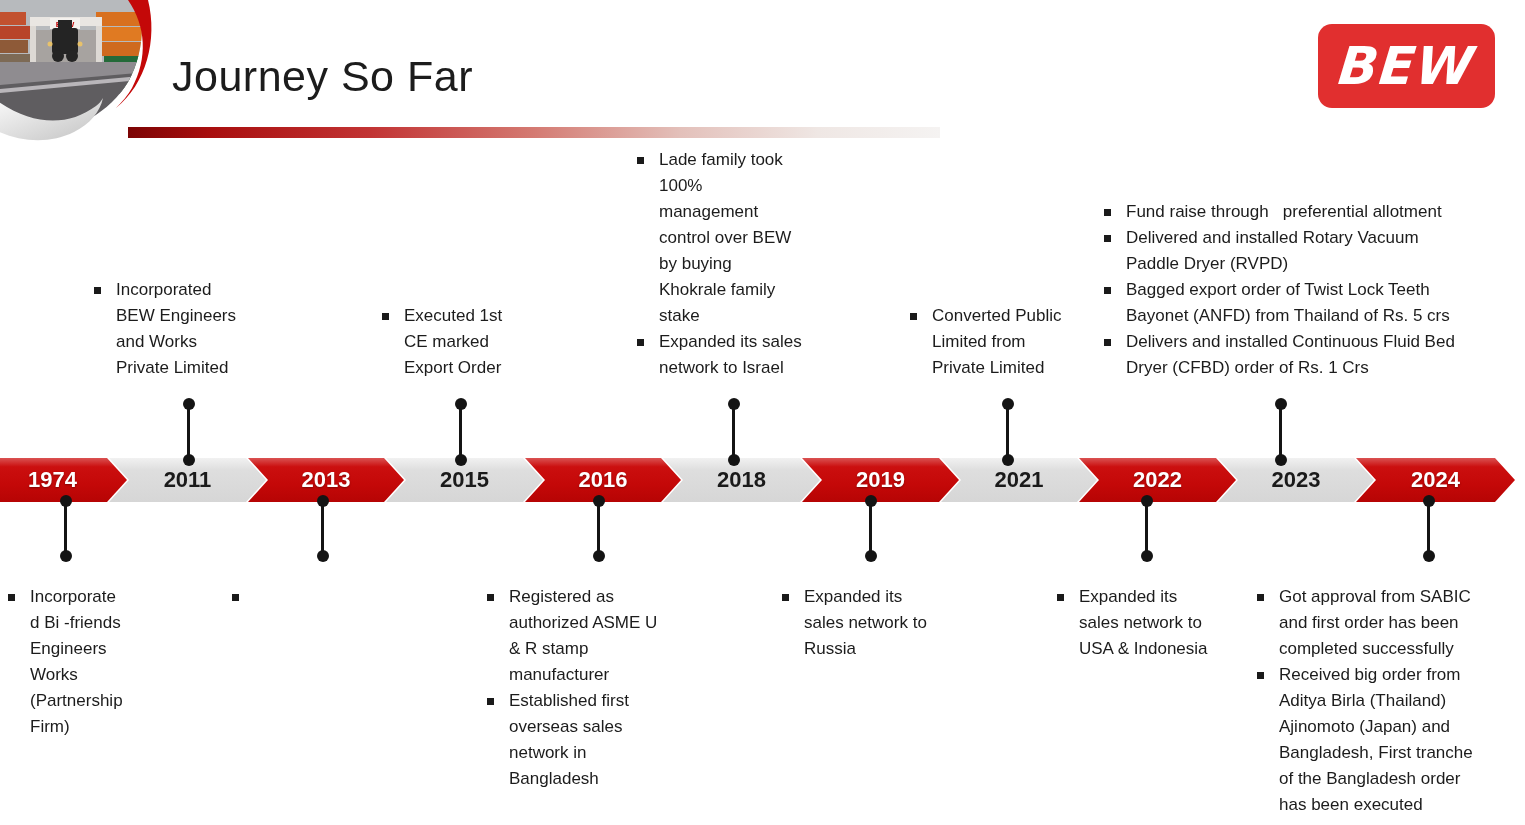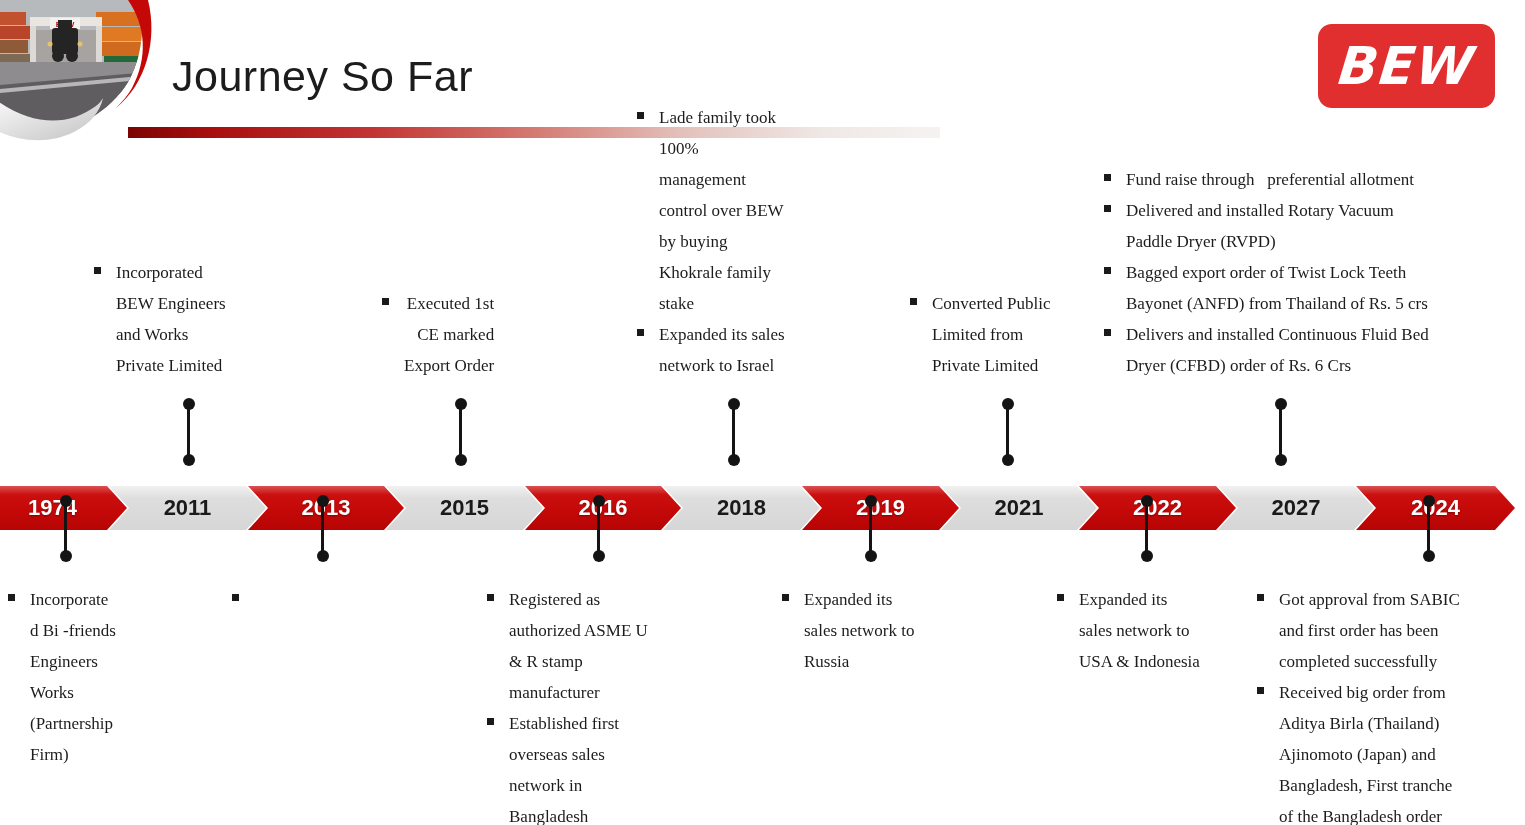--- a/index.html
+++ b/index.html
@@ -20,21 +20,21 @@
   .logo{
     position:absolute;left:1318px;top:24px;width:177px;height:84px;border-radius:14px;
     background:#e12f2f;display:flex;align-items:center;justify-content:center;
   }
   .logo span{
     color:#fff;font-family:"DejaVu Sans","Liberation Sans",sans-serif;
     font-weight:800;font-style:italic;font-size:52px;letter-spacing:1px;
     transform:skewX(-6deg);line-height:1;
   }
   
-  .timeline{position:absolute;left:0;top:458px;width:1525px;height:44px;margin-top:28px;}
+  .timeline{position:absolute;left:0;top:458px;width:1525px;height:44px;}
   .seg{
     position:absolute;top:0;height:44px;display:flex;align-items:center;justify-content:center;
     font-weight:700;font-size:22px;
     clip-path:polygon(0 0,calc(100% - 20px) 0,100% 50%,calc(100% - 20px) 100%,0 100%,20px 50%);
     padding:0;box-sizing:border-box;
   }
   .seg.first{clip-path:polygon(0 0,calc(100% - 20px) 0,100% 50%,calc(100% - 20px) 100%,0 100%);}
   .seg.red{
     background:linear-gradient(180deg,#da5252 0%,#cb0f0f 20%,#c40808 60%,#b60404 100%);
     color:#ffffff;text-shadow:0 1px 2px rgba(0,0,0,.35);
@@ -48,21 +48,21 @@
   .conn{position:absolute;width:3px;background:#141414;}
   .conn.up{top:403px;height:58px;}
   .conn.down{top:500px;height:57px;}
   .conn::before,.conn::after{
     content:"";position:absolute;left:50%;transform:translateX(-50%);
     width:12px;height:12px;border-radius:50%;background:#141414;
   }
   .conn::before{top:-5px;}
   .conn::after{bottom:-5px;}
   
-  .callout{position:absolute;margin:0;padding:0;list-style:none;font-size:17px;line-height:31px;color:#1c1c1c;font-family:Liberation Serif, serif;}
+  .callout{position:absolute;margin:0;padding:0;list-style:none;font-size:17px;line-height:26px;color:#1c1c1c;}
   .callout li{display:flex;align-items:flex-start;}
   .callout .marker{flex:0 0 24px;position:relative;height:26px;}
   .callout .marker::before{
     content:"";position:absolute;left:2px;top:10px;width:7px;height:7px;background:#1a1a1a;
   }
   .callout .bl{white-space:pre-wrap;}
 </style>
 </head>
 <body>
 
@@ -140,21 +140,21 @@
     <div class="seg red" style="left:802px;width:157px;">
         <span class="yr">2019</span>
       </div>
     <div class="seg gray" style="left:941px;width:156px;">
         <span class="yr">2021</span>
       </div>
     <div class="seg red" style="left:1079px;width:157px;">
         <span class="yr">2022</span>
       </div>
     <div class="seg gray" style="left:1218px;width:156px;">
-        <span class="yr">2027</span>
+        <span class="yr">2023</span>
       </div>
     <div class="seg red" style="left:1356px;width:159px;">
         <span class="yr">2024</span>
       </div>
   </div>
 
   <div class="conn up" style="left:187px;"></div>
   <div class="conn up" style="left:459px;"></div>
   <div class="conn up" style="left:732px;"></div>
   <div class="conn up" style="left:1006px;"></div>
@@ -168,21 +168,21 @@
 
   <ul class="callout" style="left:92px;bottom:444px;width:175px;">
     <li>
         <span class="marker"></span>
         <div class="bl">Incorporated
 BEW Engineers
 and Works
 Private Limited</div>
       </li>
   </ul>
-  <ul class="callout" style="left:380px;bottom:444px;width:160px;text-align:right;">
+  <ul class="callout" style="left:380px;bottom:444px;width:160px;">
     <li>
         <span class="marker"></span>
         <div class="bl">Executed 1st
 CE marked
 Export Order</div>
       </li>
   </ul>
   <ul class="callout" style="left:635px;bottom:444px;width:210px;">
     <li>
         <span class="marker"></span>
@@ -219,21 +219,21 @@
 Paddle Dryer (RVPD)</div>
       </li>
     <li>
         <span class="marker"></span>
         <div class="bl">Bagged export order of Twist Lock Teeth
 Bayonet (ANFD) from Thailand of Rs. 5 crs</div>
       </li>
     <li>
         <span class="marker"></span>
         <div class="bl">Delivers and installed Continuous Fluid Bed
-Dryer (CFBD) order of Rs. 6 Crs</div>
+Dryer (CFBD) order of Rs. 1 Crs</div>
       </li>
   </ul>
 
   <ul class="callout" style="left:6px;top:584px;width:150px;">
     <li>
         <span class="marker"></span>
         <div class="bl">Incorporate
 d Bi -friends
 Engineers
 Works

